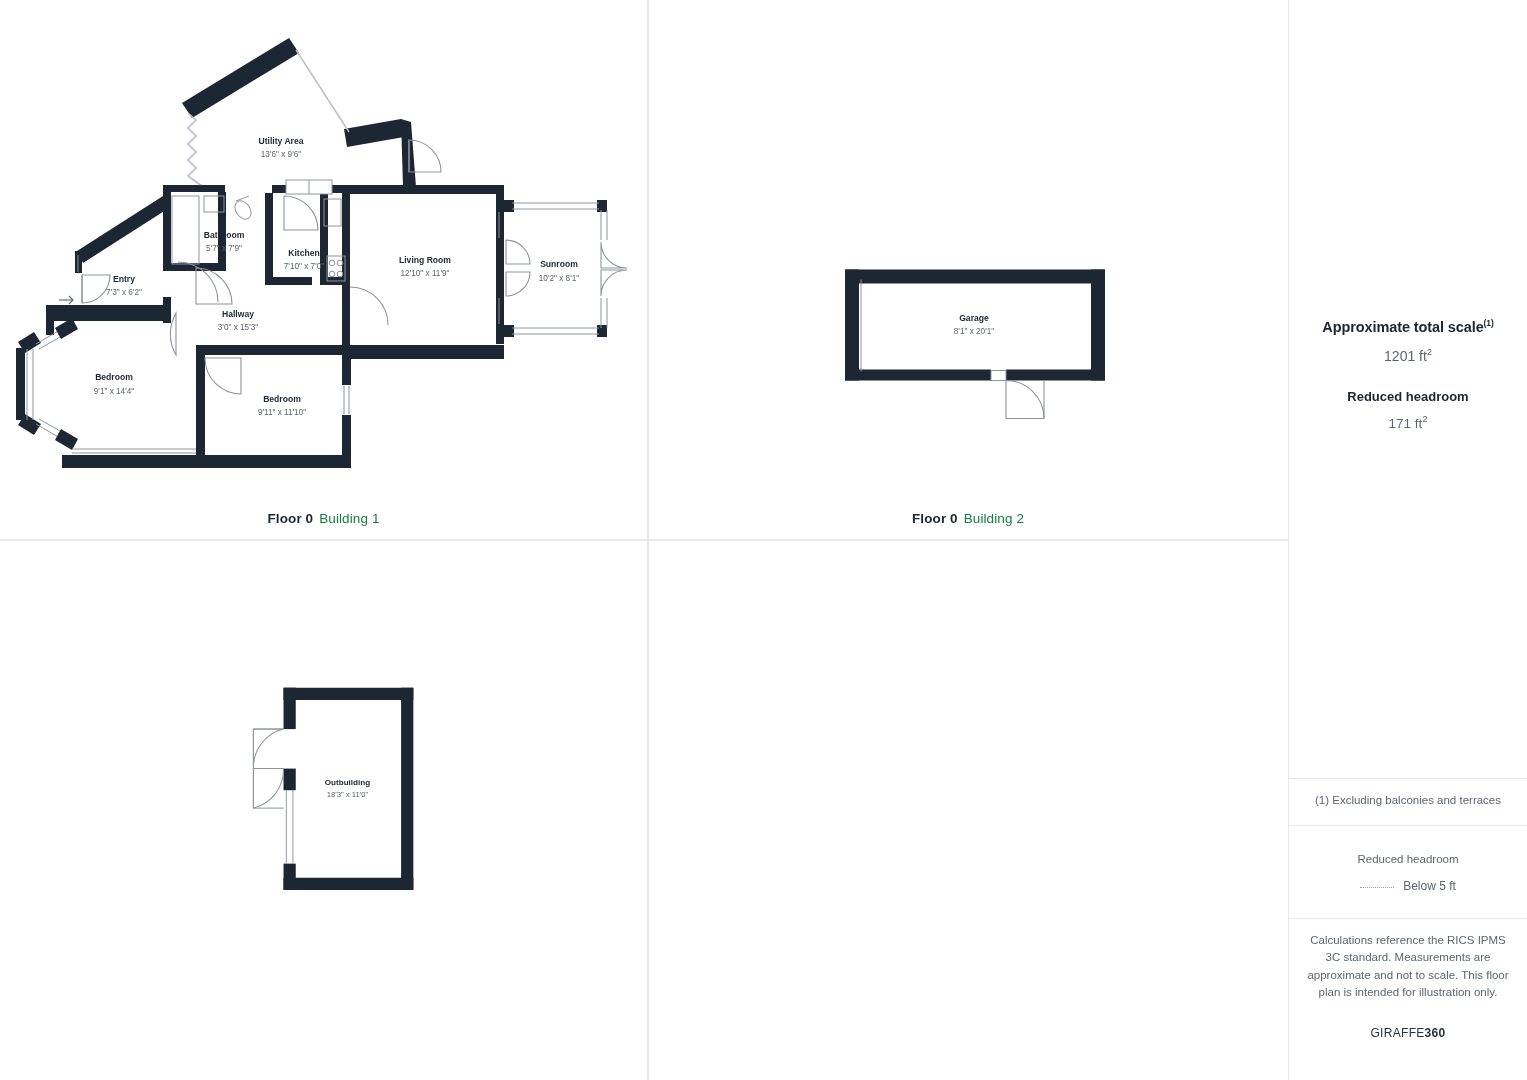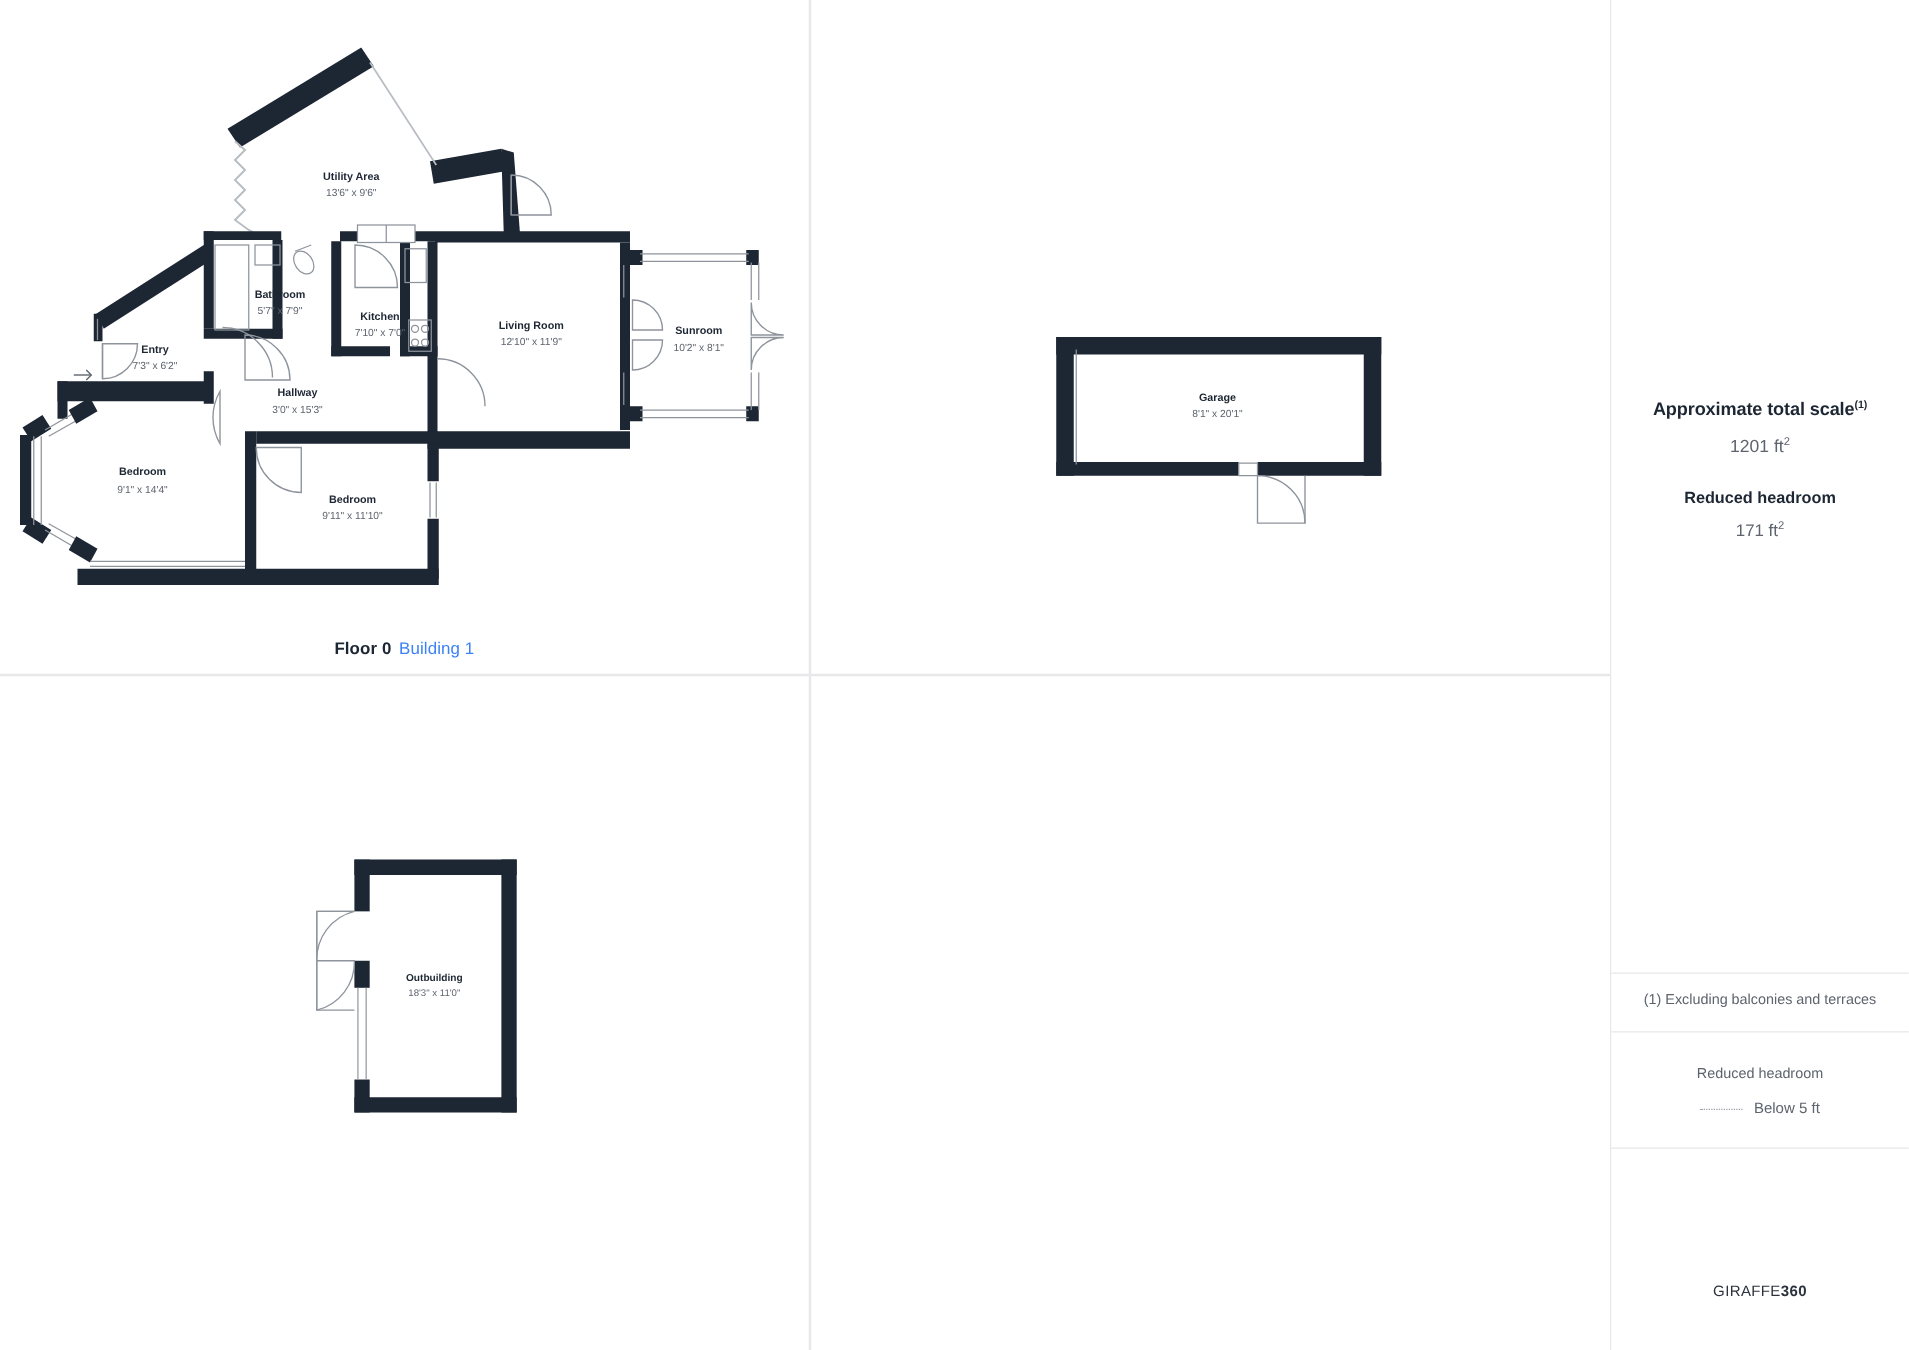--- a/index.html
+++ b/index.html
@@ -31,21 +31,21 @@
   
   .caption{
     position:absolute;
     width:100%;
     text-align:center;
     font-size:13.5px;
     letter-spacing:.1px;
     white-space:nowrap;
   }
   .caption .floor{font-weight:bold;color:#1d2633;}
-  .caption .bldg{color:#3b82f6;margin-left:6px;font-weight:normal;}
+  .caption .bldg{color:#15803d;margin-left:6px;font-weight:normal;}
   #cap-b1{top:511px;left:0;}
   #cap-b2{top:511px;left:0;}
   #cap-b3{top:506px;left:0;}
 
   
   .sidebar{
     position:absolute;left:1289px;top:0;width:238px;height:1080px;
     background:#fff;
   }
   .sb-section{
@@ -297,20 +297,23 @@
         <g stroke="#8e949c" stroke-width="1" fill="none">
           <rect x="343" y="306" width="15" height="10" fill="#fff"></rect>
         </g>
         <path d="M358,316 A38,38 0 0 1 396,354 L358,354 Z" fill="none" stroke="#8e949c" stroke-width="1.1"></path>
         <line x1="396" y1="316" x2="396" y2="354" stroke="#8e949c" stroke-width="1.1"></line>
 
         <text class="rm-name" x="326" y="256">Garage</text>
         <text class="rm-dim" x="326" y="269">8'1" x 20'1"</text>
       </g>
     </svg>
+    <div class="caption" id="cap-b2">
+      <span class="floor">Floor 0</span><span class="bldg">Building 2</span>
+    </div>
   </div>
 
   <div class="panel" id="panel-b3">
     <svg class="plan-svg" viewBox="0 0 647 540" xmlns="http://www.w3.org/2000/svg">
       <g>
         <polygon points="281,157 419,157 419,170 281,170" fill="#1d2633"></polygon>
         <polygon points="406,157 419,157 419,372 406,372" fill="#1d2633"></polygon>
         <polygon points="281,359 419,359 419,372 281,372" fill="#1d2633"></polygon>
         <polygon points="281,157 294,157 294,201 281,201" fill="#1d2633"></polygon>
         <polygon points="281,243 294,243 294,266 281,266" fill="#1d2633"></polygon>
@@ -359,19 +362,22 @@
     <div class="sb-section sb-headroom">
       <div class="hr-title">Reduced headroom</div>
       <div class="hr-row">
         <span class="hr-dash"></span>
         <span>Below 5 ft</span>
       </div>
     </div>
 
     <div class="sb-line" id="sb-line-3"></div>
 
+    <div class="sb-section sb-calc">
+      <span>Calculations reference the RICS IPMS 3C standard. Measurements are approximate and not to scale. This floor plan is intended for illustration only.</span>
+    </div>
 
     <div class="sb-brand">
       <span class="b-light">GIRAFFE</span><span class="b-bold">360</span>
     </div>
   </div>
 
 </div>
 
 </body></html>

